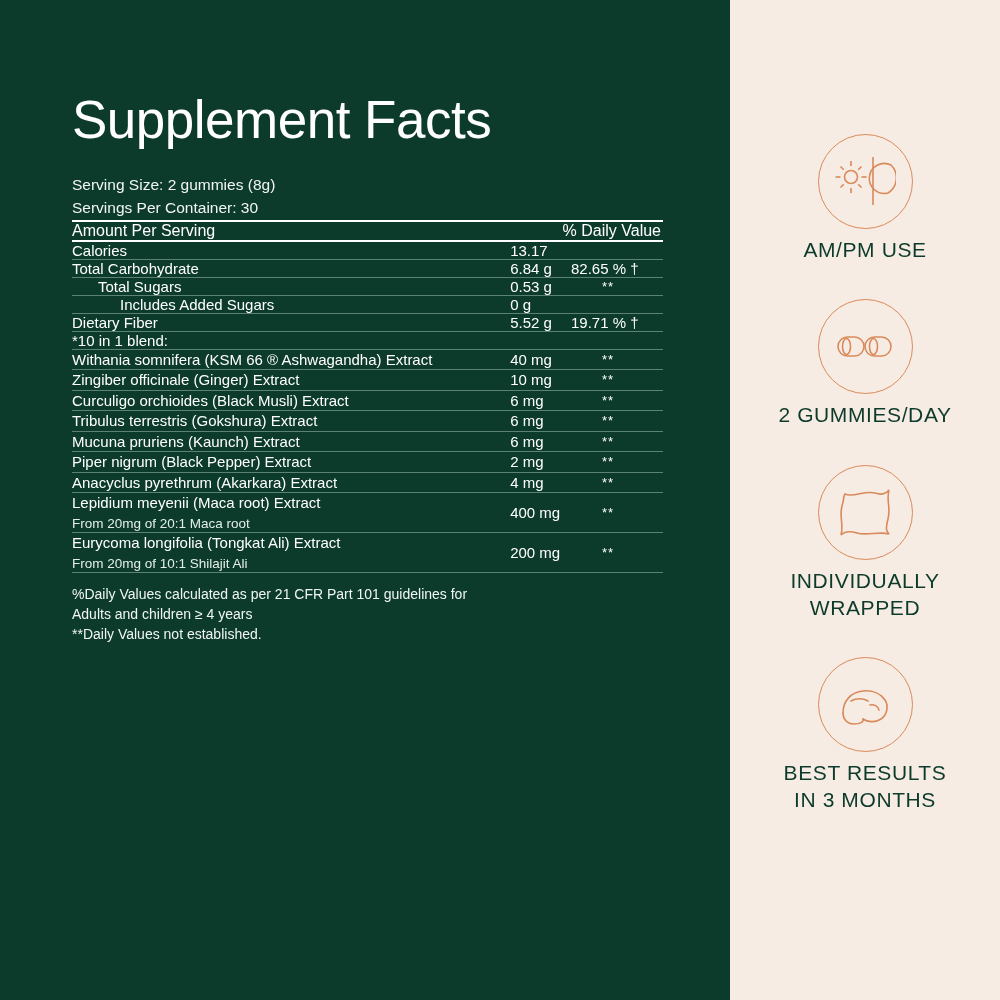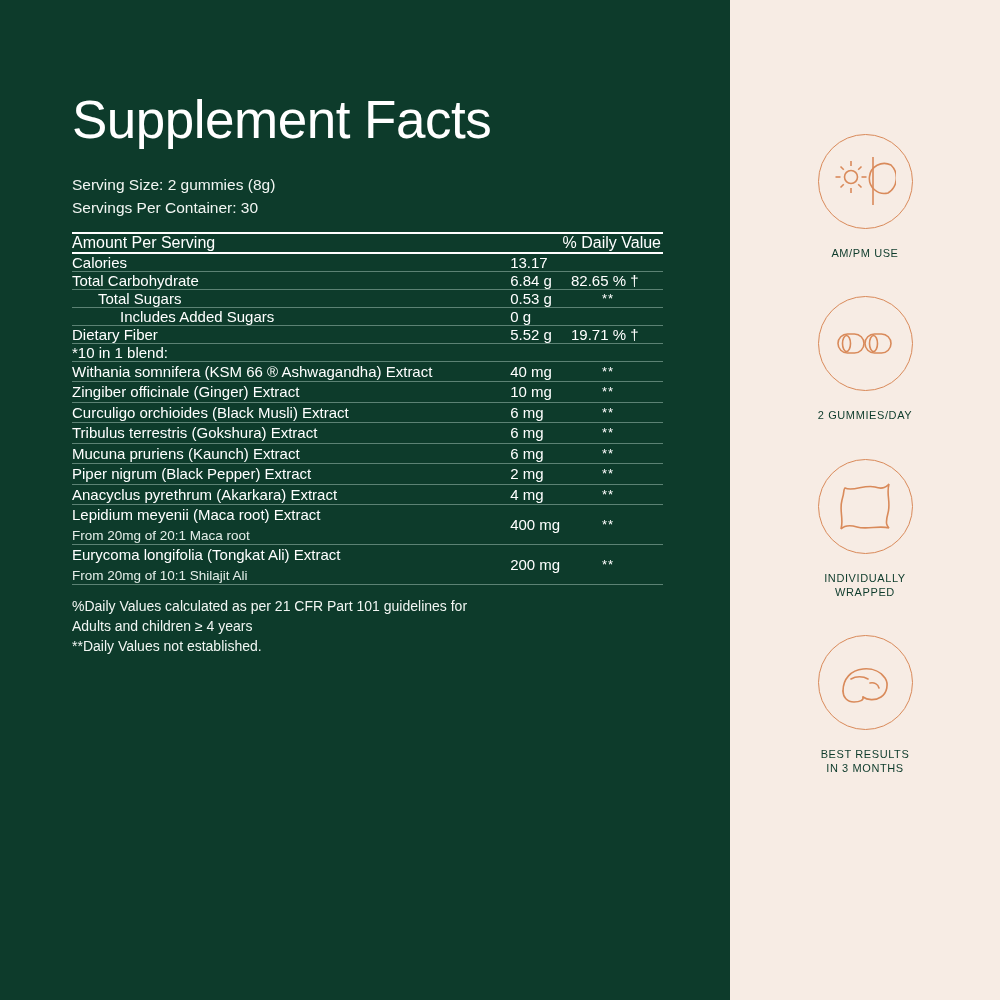--- a/index.html
+++ b/index.html
@@ -7,43 +7,44 @@
   body {
     width: 1000px;
     height: 1000px;
     font-family: "Liberation Sans", sans-serif;
     background: #f6ece4;
     overflow: hidden;
   }
   .page {
     position: relative;
     width: 1000px;
-    height: 793px;
+    height: 1000px;
     display: flex;
+    align-items: flex-end;
   }
   
   .left {
     width: 730px;
     height: 1000px;
     background: #0d3b2b;
     color: #ffffff;
     padding: 92px 68px 0 72px;
   }
   .sf-title {
     font-size: 53px;
     line-height: 1.05;
     font-weight: 400;
     letter-spacing: -0.5px;
     margin: 0 0 26px 0;
     color: #ffffff;
   }
   .serving-lines {
     font-size: 15.5px;
     line-height: 1.48;
-    margin-bottom: 12px;
+    margin-bottom: 0;
     color: #f2f6f3;
   }
   table.facts {
     width: 591px;
     border-collapse: collapse;
     font-size: 15px;
   }
   table.facts td, table.facts th {
     padding: 0;
     vertical-align: middle;
@@ -95,23 +96,23 @@
     width: 95px;
     height: 95px;
     border-radius: 50%;
     border: 1.6px solid #d98a5a;
     display: flex;
     align-items: center;
     justify-content: center;
     background: transparent;
   }
   .feature-label {
-    margin-top: 17px;
+    margin-top: 7px;
     text-align: center;
-    font-size: 11px;
+    font-size: 21px;
     letter-spacing: 0.6px;
     color: #0d3b2b;
     font-weight: 500;
     line-height: 1.3;
     text-transform: uppercase;
   }
   .ic { display: block; }
 </style>
 </head>
 <body>

